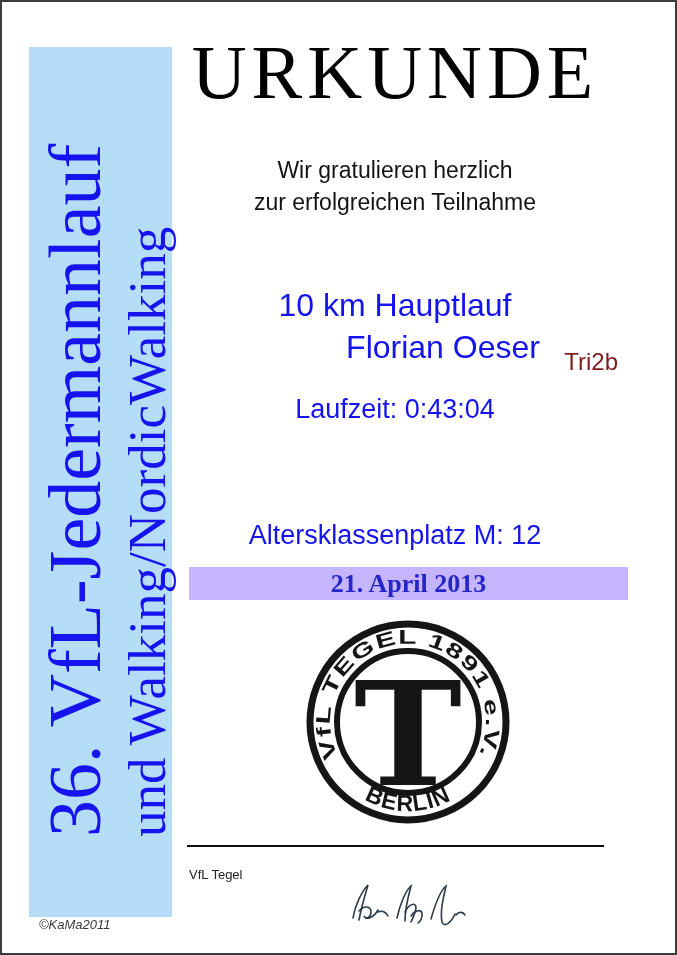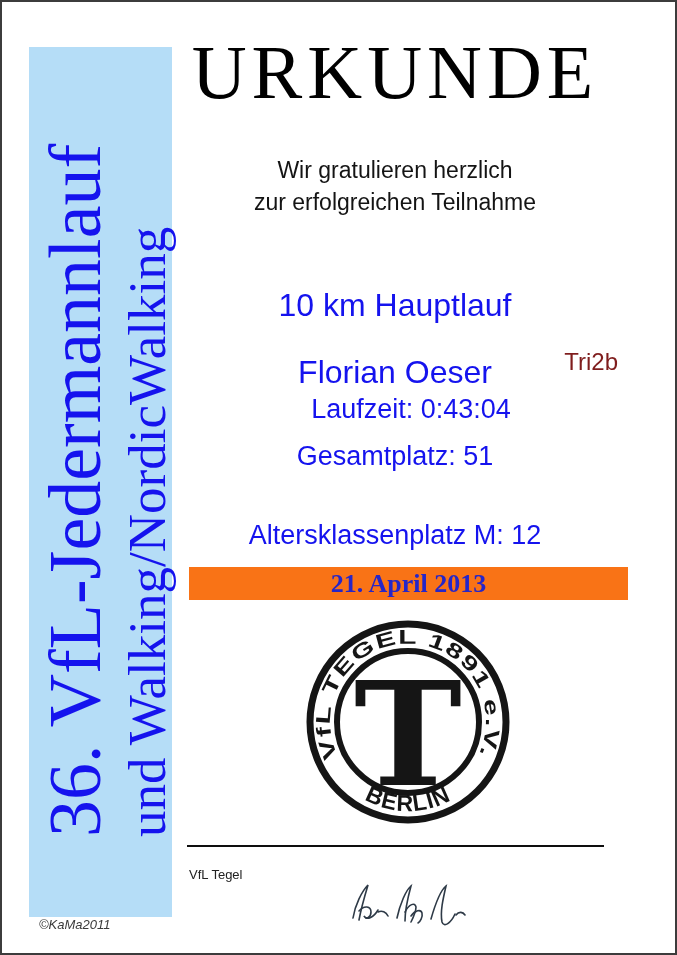--- a/index.html
+++ b/index.html
@@ -47,30 +47,30 @@
     font-family:"Liberation Serif", serif;
     font-size:76px; line-height:1.15;
     letter-spacing:5px;
     color:#000000;
   }
   .greeting { top:152px; font-size:23px; line-height:32px; color:#141414; }
   .blue-lg  { font-size:32px; line-height:1.0; color:#1513EE;margin-top:44px; }
   .blue-md  { font-size:27px; line-height:1.0; color:#1513EE; }
   .blue-sm  { font-size:24px; line-height:1.0; color:#7f1d1d;text-align:right; }
   .event    { top:243px; }
-  .name     { top:310px; }
+  .name     { top:285px;padding-left:48px; }
   .team     { top:348px; }
-  .runtime  { top:394px;margin-left:16px; }
+  .runtime  { top:394px; }
   .overall  { top:441px; }
   .ageclass { top:520px; }
 
   .date-band {
     position:absolute; left:187px; top:565px;
     width:439px; height:33px;
-    background:#f97316;
+    background:#c4b5fd;
     text-align:center;
     font-family:"Liberation Serif", serif;
     font-weight:bold; font-size:26px; line-height:33px;
     color:#2626C8;
   }
 
   .seal { position:absolute; left:303px; top:617px; width:206px; height:206px; }
   .seal text { font-family:"Liberation Sans", sans-serif; }
   .seal .big-t { font-family:"DejaVu Serif", serif; }
 
@@ -105,21 +105,20 @@
     <div>Wir gratulieren herzlich</div>
     <div>zur erfolgreichen Teilnahme</div>
   </div>
 
   <div class="cline title">URKUNDE</div>
 
   <div class="cline blue-lg event">10 km Hauptlauf</div>
   <div class="cline blue-lg name">Florian Oeser</div>
   <div class="cline blue-sm team">Tri2b</div>
   <div class="cline blue-md runtime">Laufzeit: 0:43:04</div>
-  <div class="cline blue-md overall">Gesamtplatz: 51</div>
   <div class="cline blue-md ageclass">Altersklassenplatz M: 12</div>
 
   <div class="date-band">
     <span>21. April 2013</span>
   </div>
 
   <svg class="seal" viewBox="-103 -103 206 206" xmlns="http://www.w3.org/2000/svg" aria-hidden="true">
     <circle cx="0" cy="0" r="98" fill="none" stroke="#151515" stroke-width="7"></circle>
     <circle cx="0" cy="0" r="71" fill="none" stroke="#151515" stroke-width="6"></circle>
     <defs>

